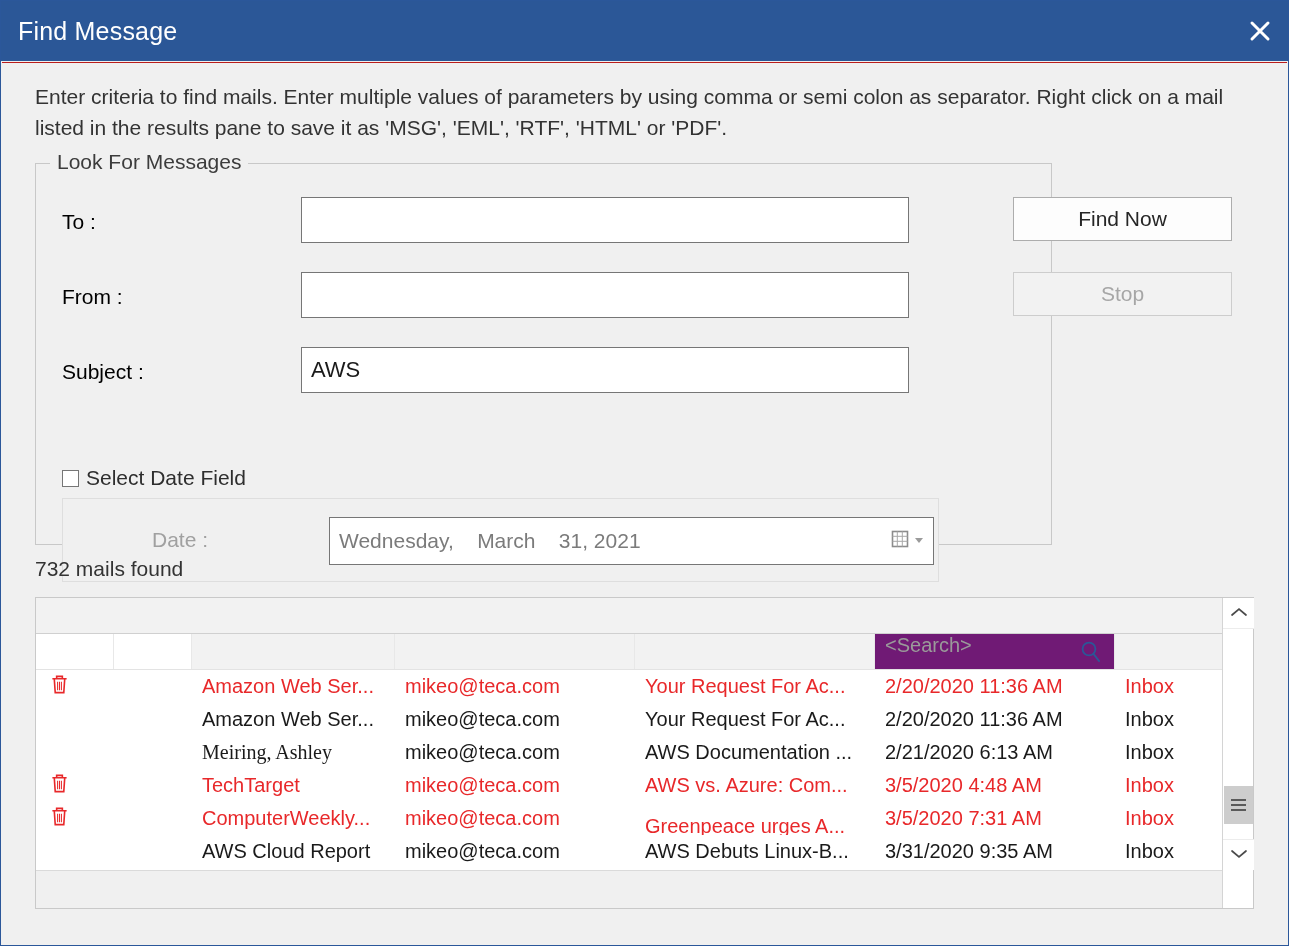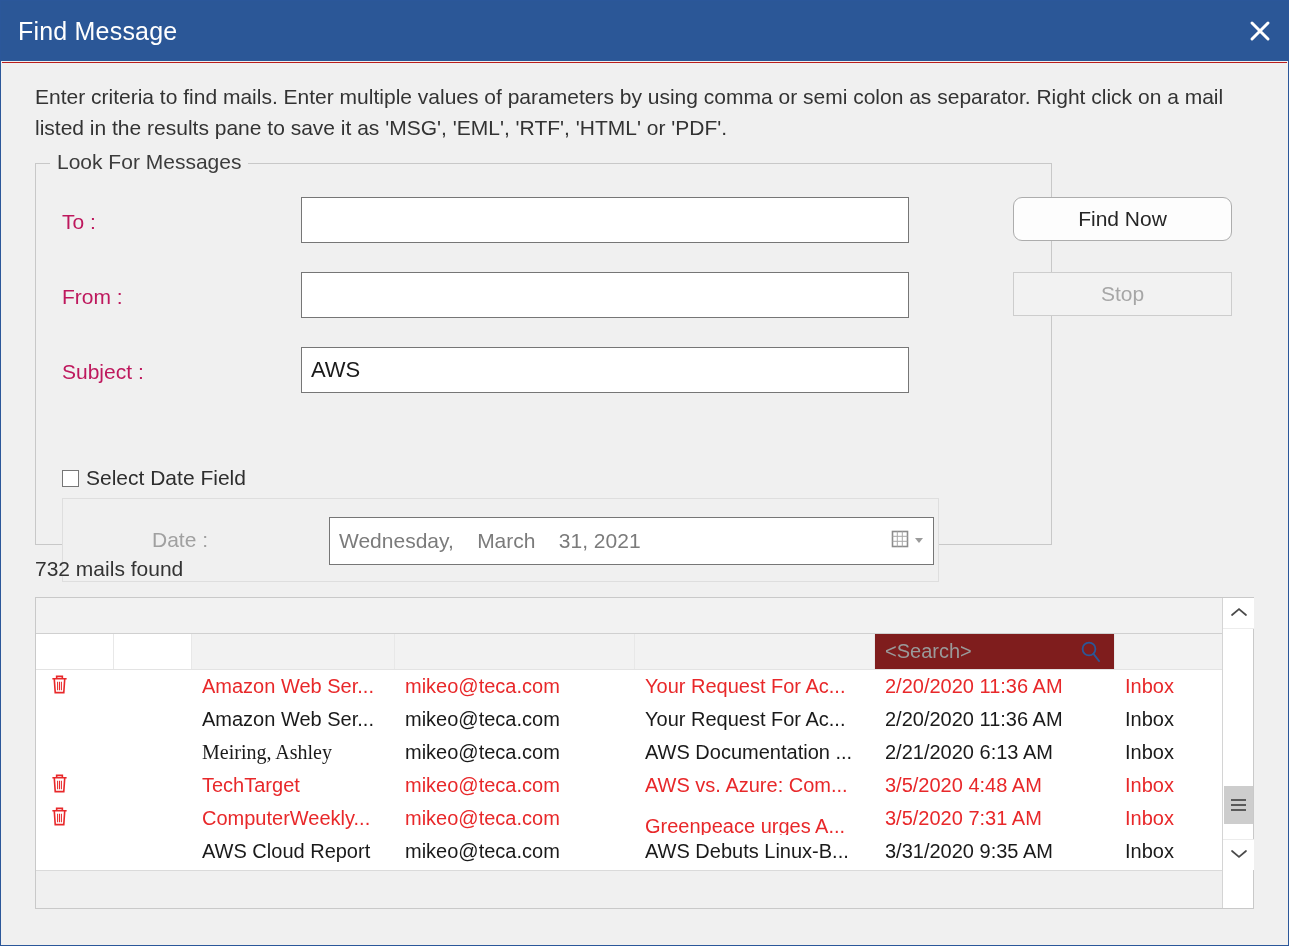--- a/index.html
+++ b/index.html
@@ -72,21 +72,21 @@
     position: absolute;
     left: 14px; top: -14px;
     background: #f0f0f0;
     padding: 0 7px;
     font-size: 21px;
     color: #3c3c3c;
   }
   .field-label {
     position: absolute;
     font-size: 21px;
-    color: #be185d;
+    color: #000000;
   }
   .text-input {
     position: absolute;
     background: #ffffff;
     border: 1px solid #767676;
     font-family: "Liberation Sans", sans-serif;
     font-size: 22px;
     color: #1a1a1a;
     padding: 0 9px;
     outline: none;
@@ -201,22 +201,22 @@
     height: 36px;
     background: #f2f2f2;
     border-bottom: 1px solid #e3e3e3;
   }
   .fcell {
     border-right: 1px solid #e8e8e8;
     height: 100%;
   }
   .fcell.white { background: #ffffff; }
   .fcell.search {
-    background: #7f1d1d;
-    display: flex; align-items: center;
+    background: #701a75;
+    display: flex; align-items: flex-start;
     position: relative;
     padding-left: 10px;
   }
   #search-placeholder {
     font-size: 20px;
     color: #9a9a9a;
   }
   #search-icon {
     position: absolute;
     right: 10px; top: 50%;
@@ -302,21 +302,21 @@
 
       <div class="field-label" style="left:26px; top:46px;">To :</div>
       <input class="text-input" style="left: 265px; top: 33px; width: 608px; height: 46px;" value="">
 
       <div class="field-label" style="left:26px; top:121px;">From :</div>
       <input class="text-input" style="left: 265px; top: 108px; width: 608px; height: 46px;" value="">
 
       <div class="field-label" style="left:26px; top:196px;">Subject :</div>
       <input class="text-input" style="left: 265px; top: 183px; width: 608px; height: 46px;" value="AWS">
 
-      <button class="dlg-button" style="left:977px; top:33px;border-radius:9px;">Find Now</button>
+      <button class="dlg-button" style="left:977px; top:33px;">Find Now</button>
       <button class="dlg-button disabled" style="left:977px; top:108px;" disabled="">Stop</button>
 
       <div id="chk-row">
         <div id="chk-box"></div>
         <div id="chk-label">Select Date Field</div>
       </div>
 
       <div id="date-panel">
         <div id="date-label">Date :</div>
         <div id="date-input">

